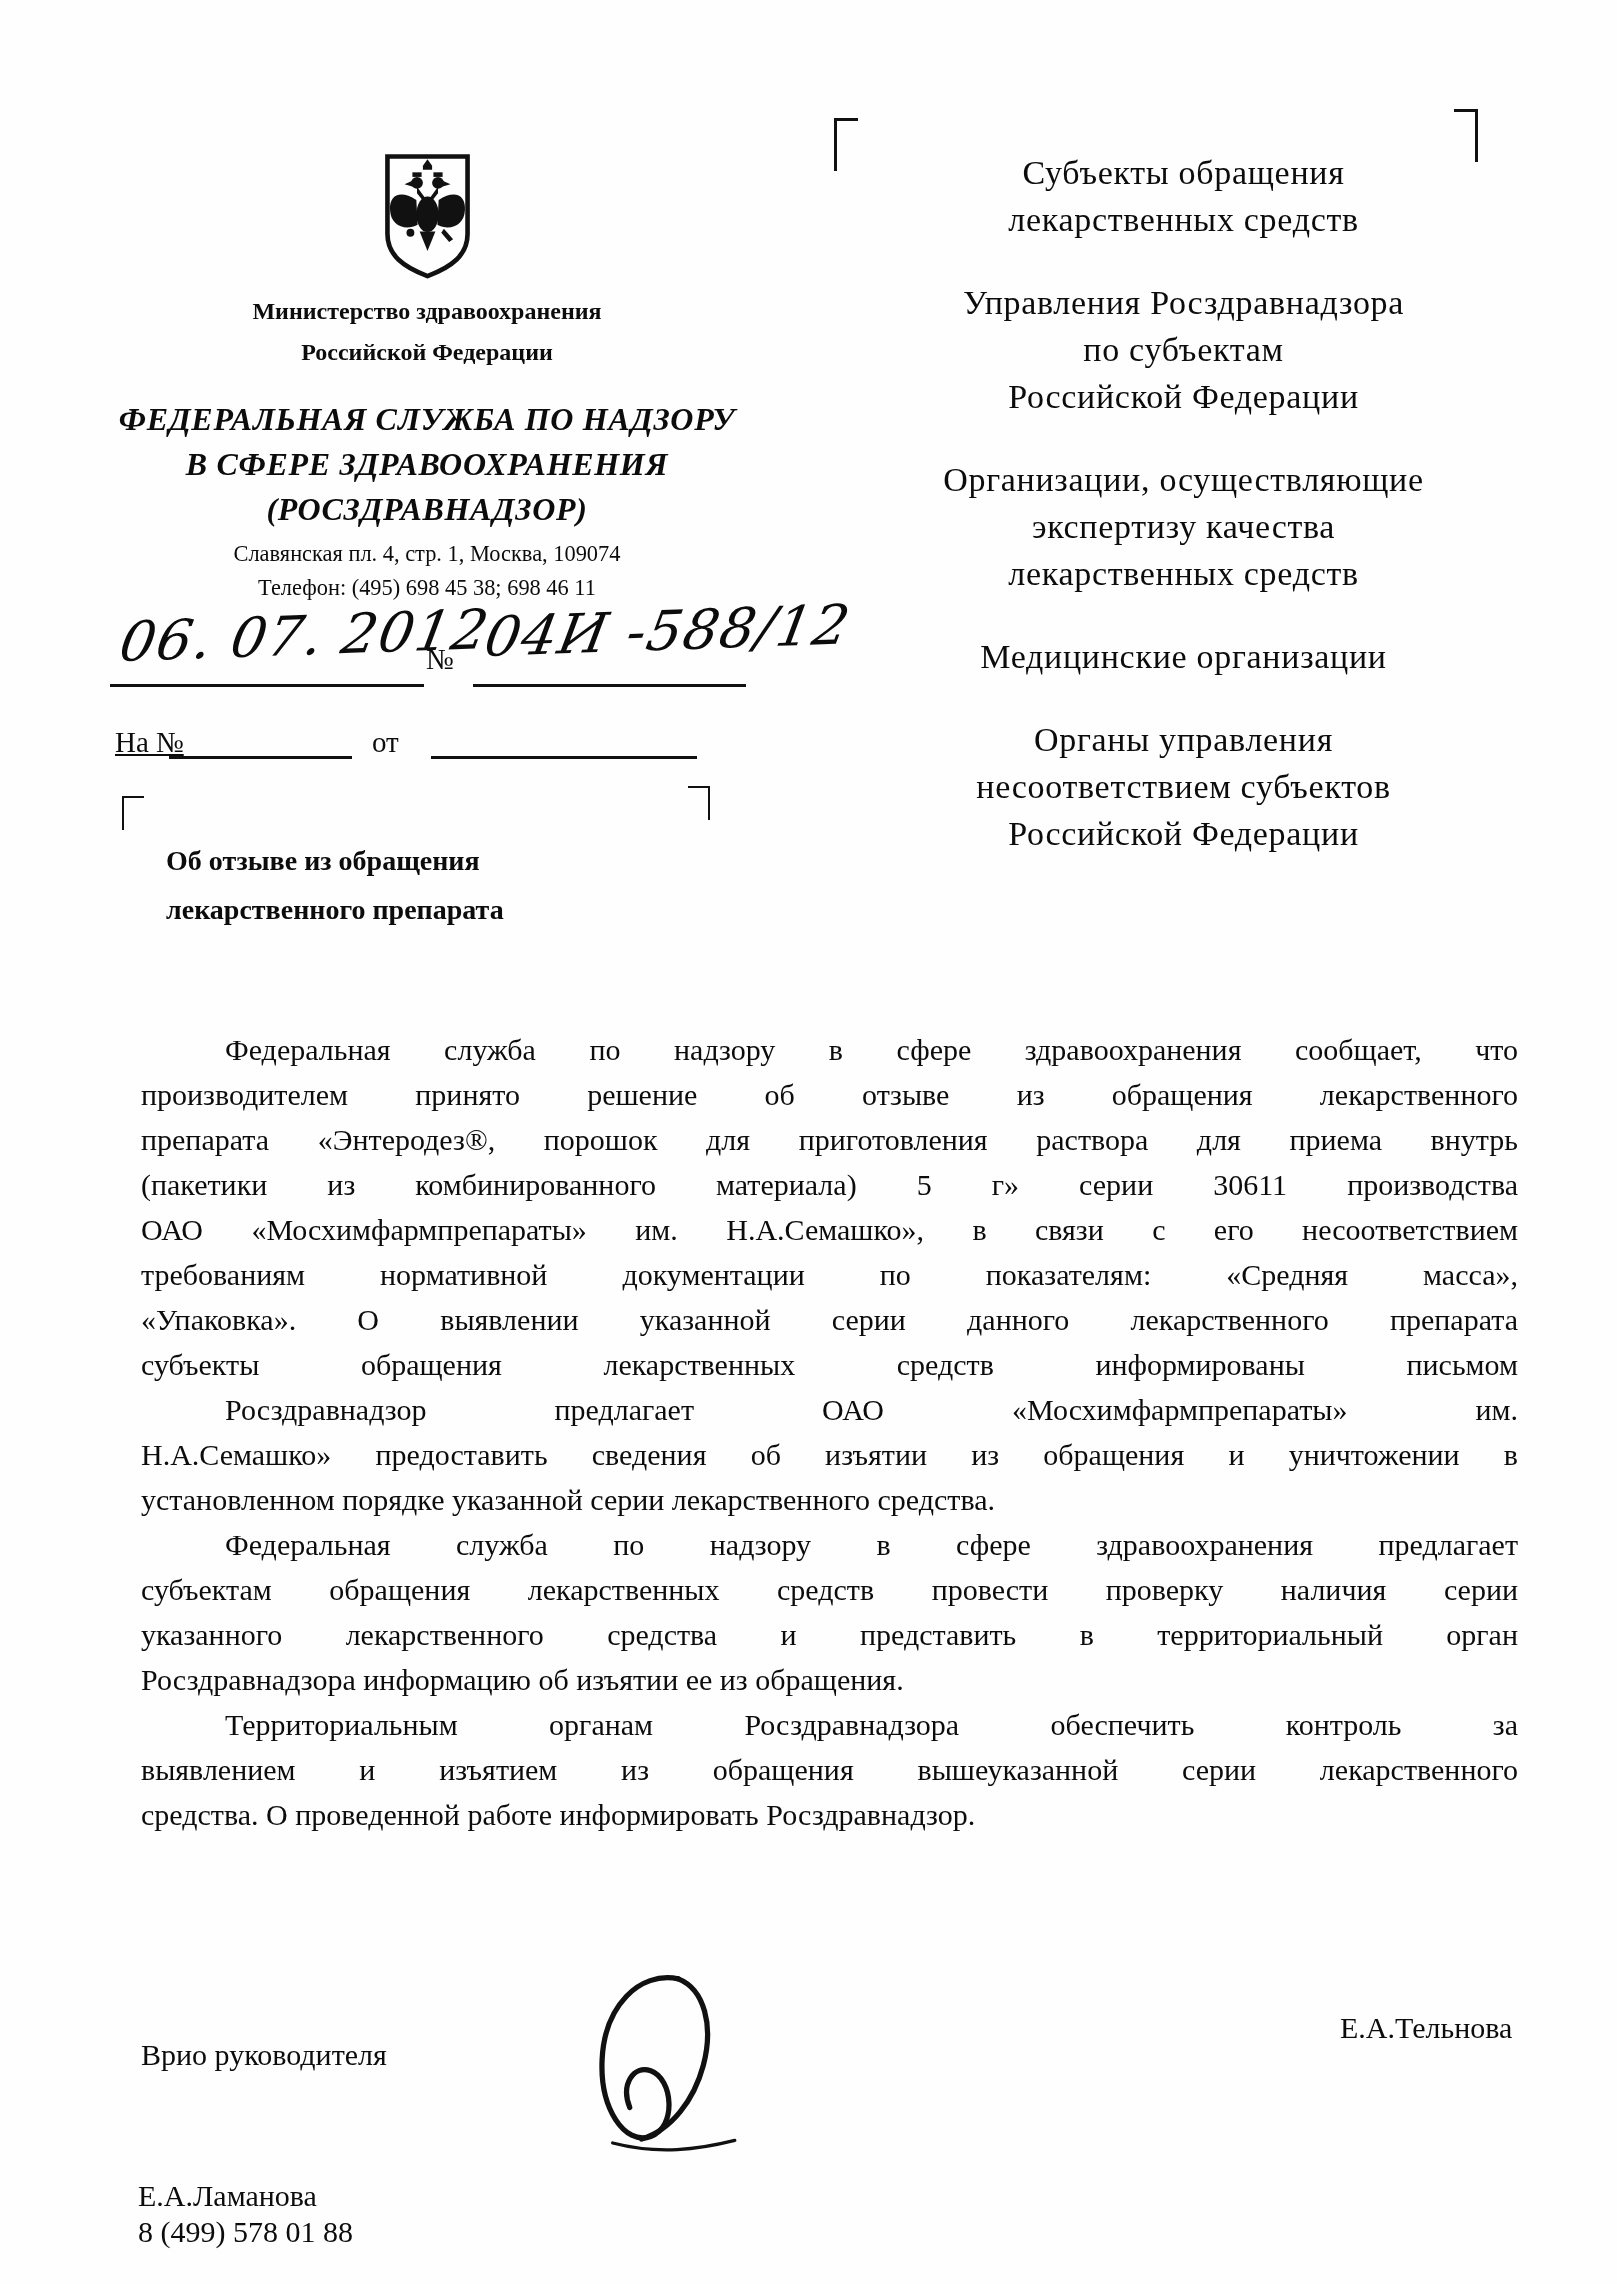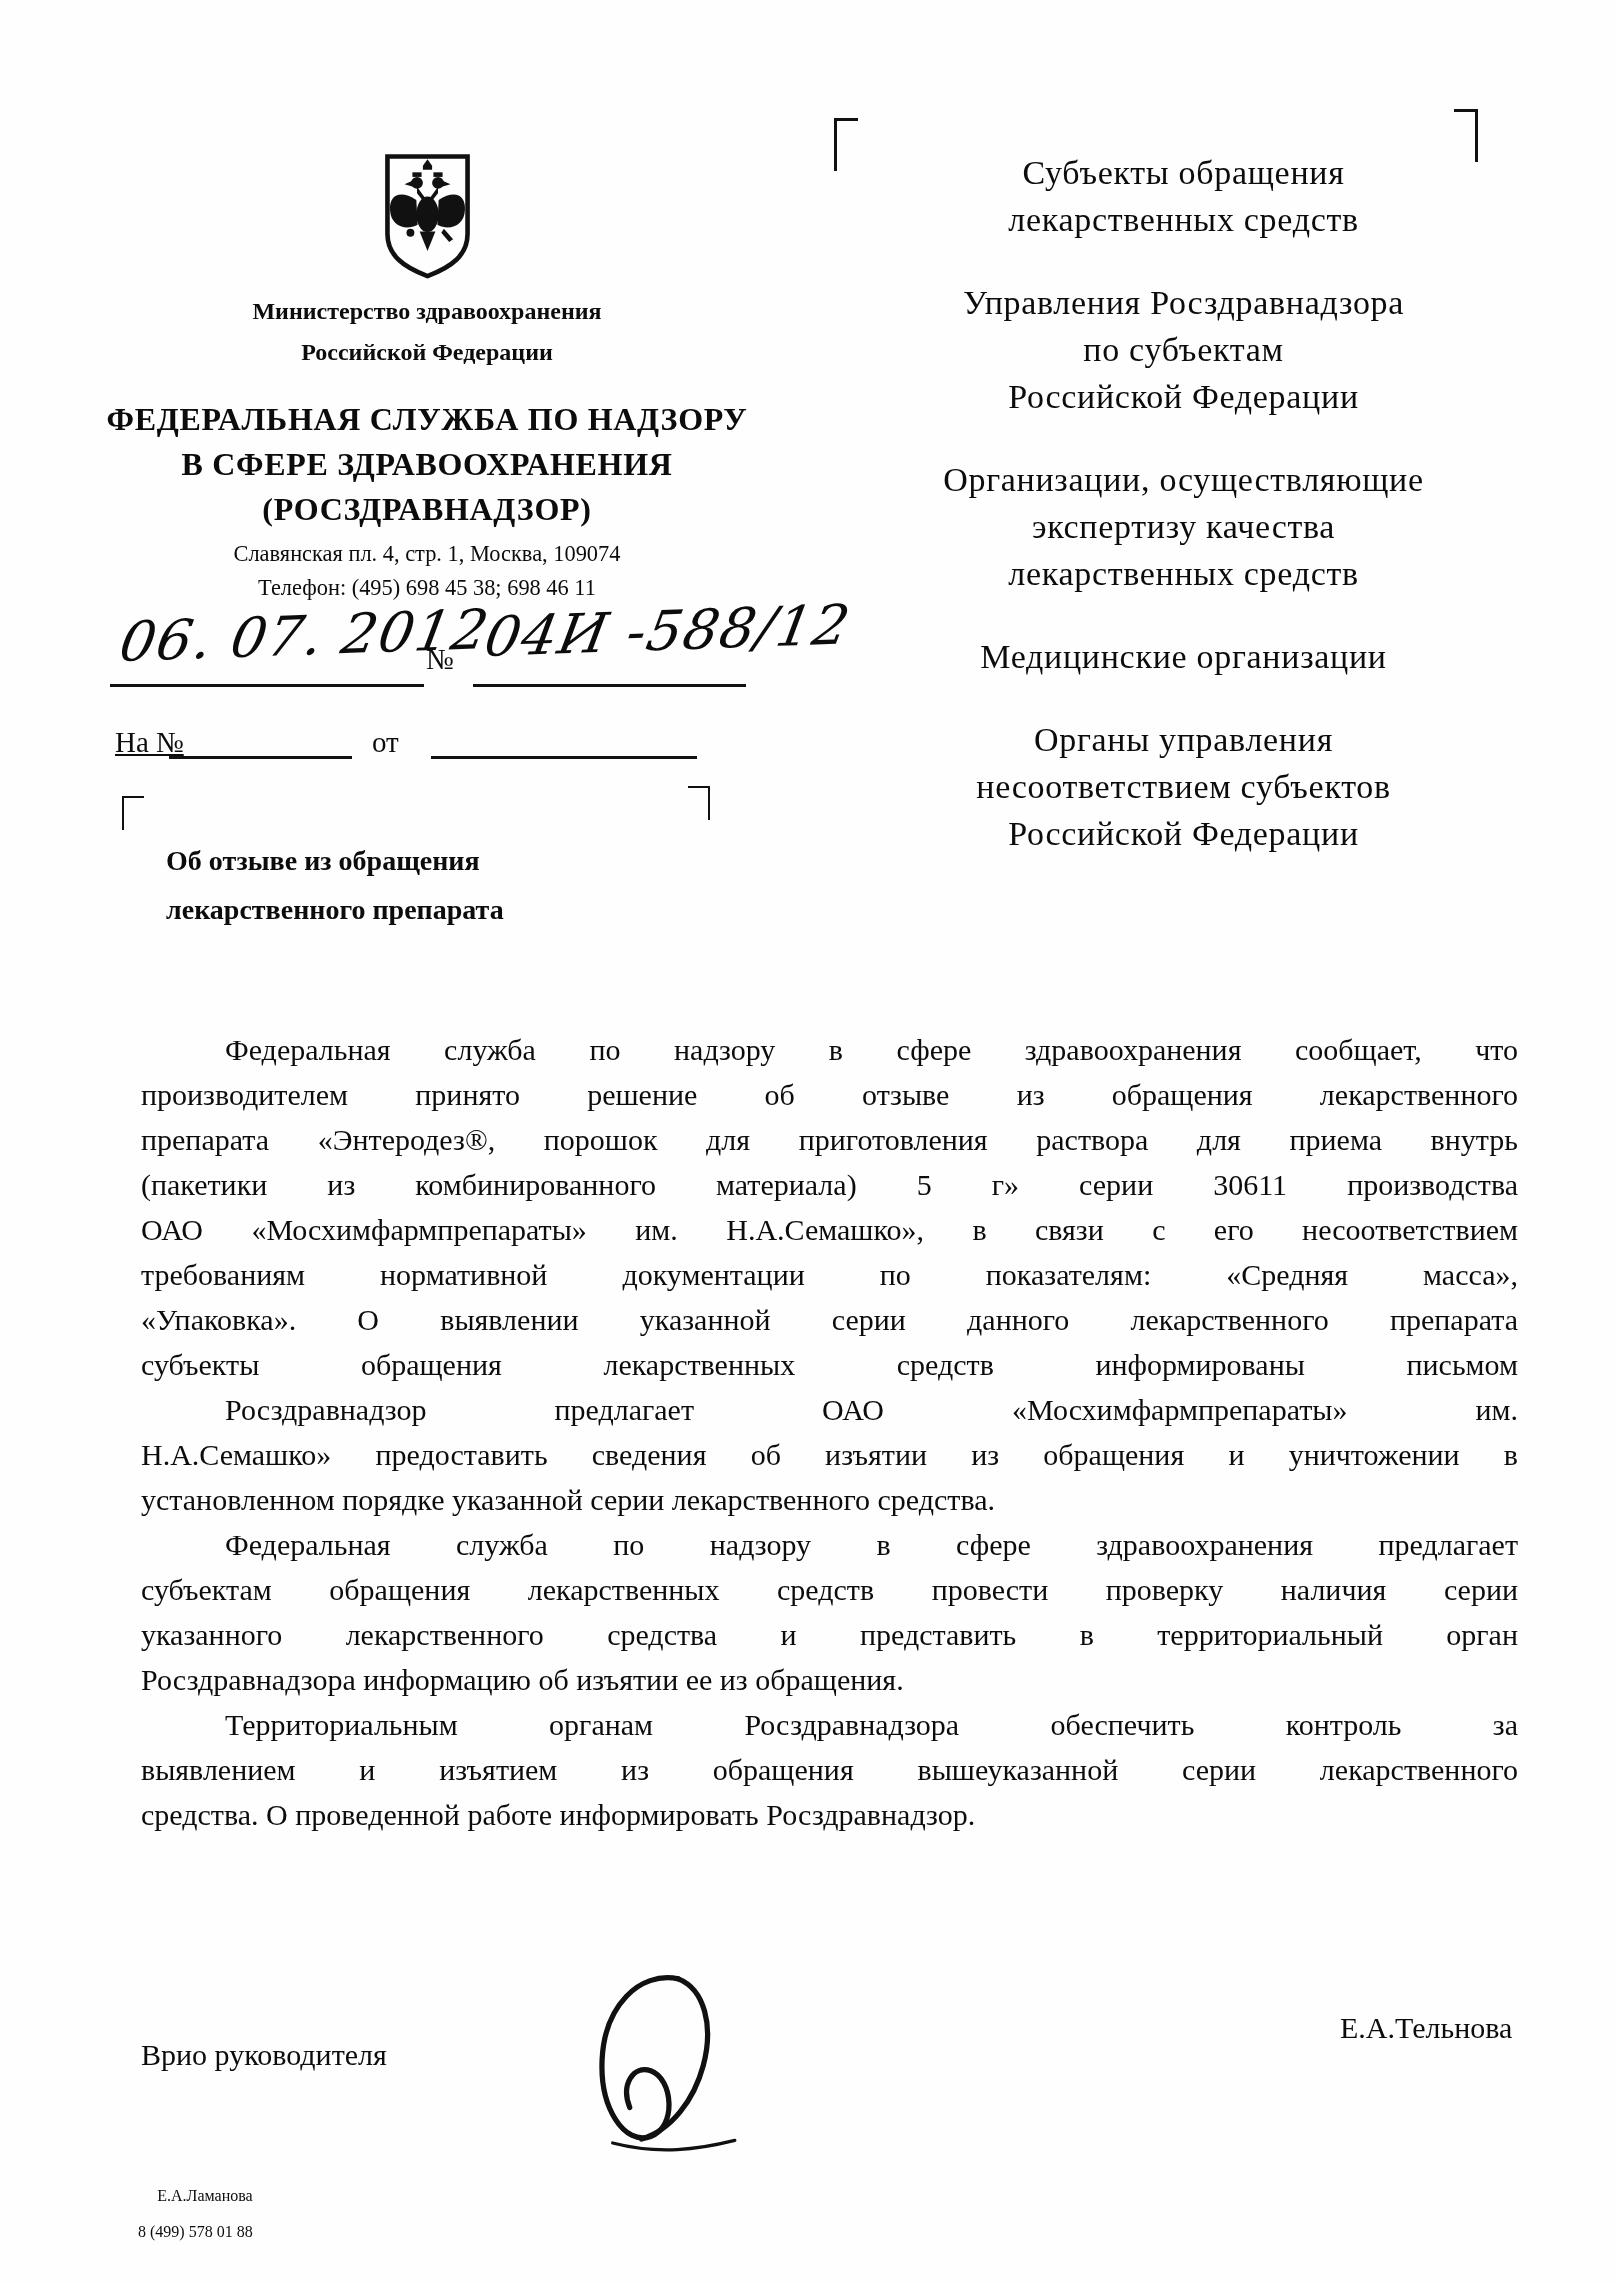--- a/index.html
+++ b/index.html
@@ -19,21 +19,21 @@
   .bk-sr { border-top:2.6px solid #111; border-right:2.6px solid #111; }
   .addr-bk-l { left:834px; top:118px; width:24px; height:53px; }
   .addr-bk-r { left:1454px; top:109px; width:24px; height:53px; }
   .subj-bk-l { left:122px;  top:796px; width:22.4px; height:34px; }
   .subj-bk-r { left:688px; top:786px; width:22.4px; height:34px; }
 
   
   .letterhead { left:59px; top:150px; width:736px; text-align:center; }
   .arms { display:block; margin:0 auto; width:99px; height:130px; }
   .ministry { margin-top:10.5px; font-weight:bold; font-size:24px; line-height:41px; }
-  .service  { margin-top:24px; font-weight:bold; font-size:32px; line-height:45px; letter-spacing:0.7px; }
+  .service  { margin-top:24px; font-weight:bold; font-size:32px; line-height:45px; letter-spacing:0.7px;font-style:italic; }
   .contact  { margin-top:5.3px; font-size:22.4px; line-height:34px; }
 
   
   .recipients { left:855px; top:149px; width:657px; text-align:center;
                 font-size:34px; line-height:47px; letter-spacing:0.7px; }
   .rgroup { margin-bottom:36px; }
 
   
   .hand { font-family:"DejaVu Serif",serif; font-style:italic;
           transform:skewX(-12deg) rotate(-2deg); transform-origin:left bottom;
@@ -60,21 +60,21 @@
   .bline { text-align:justify; text-align-last:justify; }
   .bline.first { text-indent:84px; }
   .bline.plast { text-align-last:left; }
 
   
   .sig-title { left:141px;  top:2038px; font-size:30px; }
   .sig-mark  { left:573px;  top:1967px; width:166px; height:197px; }
   .sig-name  { left:1340px; top:2011px; font-size:30px; }
 
   
-  .footer { left:138px; top:2178px; font-size:16px; line-height:36px;text-align:right; }
+  .footer { left:138px; top:2178px; font-size:30px; line-height:36px; }
 </style>
 </head>
 <body>
 
 <div class="page">
 
   <div class="bracket bk-tl addr-bk-l"></div>
   <div class="bracket bk-tr addr-bk-r"></div>
 
   <div class="abs letterhead">

